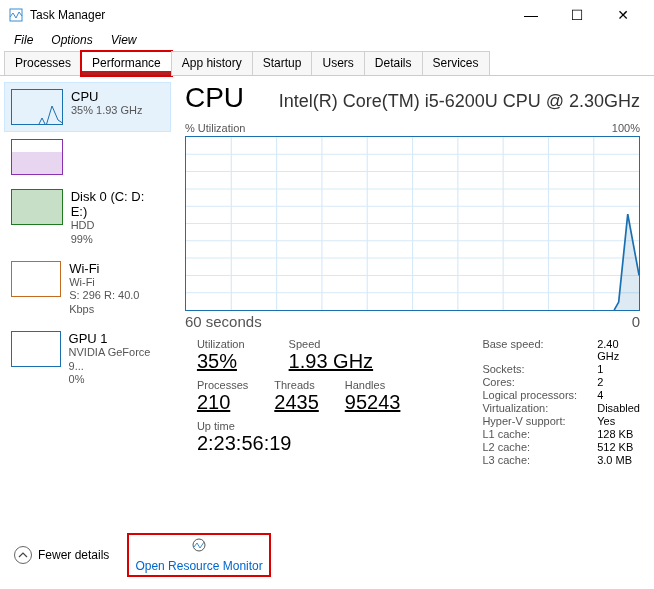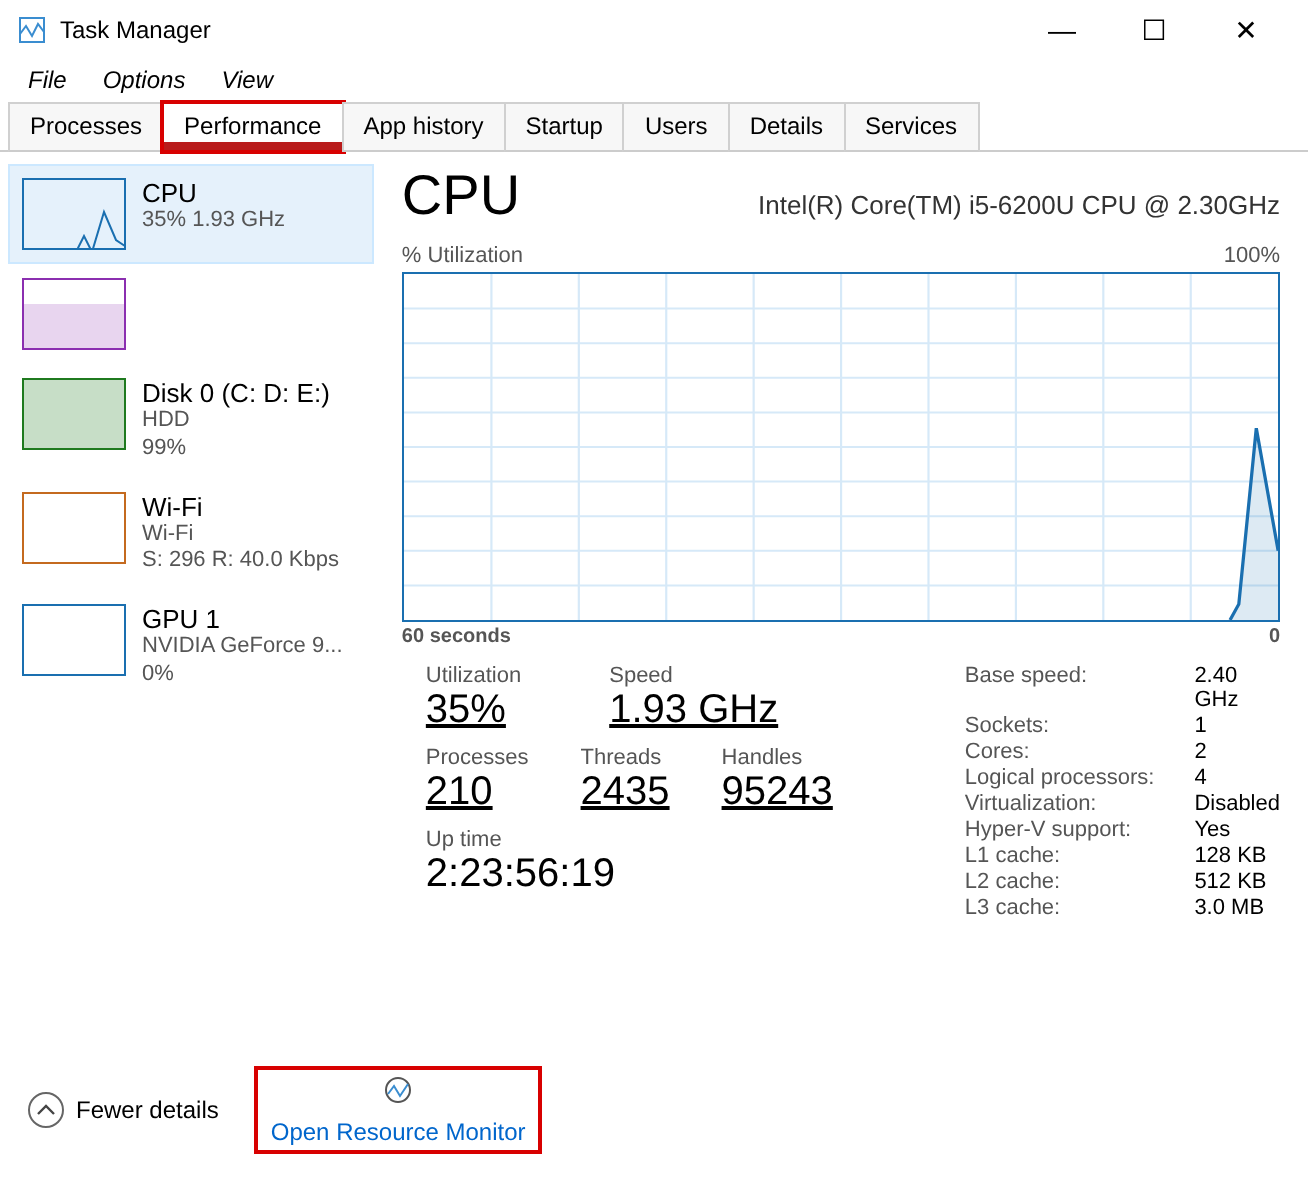--- a/index.html
+++ b/index.html
@@ -29,30 +29,30 @@
 .sideitem.selected { background:#e5f1fb; border:1px solid #cce8ff; }
 .thumb { width:52px; height:36px; border:1px solid; position:relative; overflow:hidden; }
 .thumb svg { position:absolute; left:0; top:0; }
 .sideinfo .name { font-size:13px; }
 .sideinfo .sub { font-size:11px; color:#555; line-height:1.25; }
 
 
 .main { flex:1; padding:6px 14px 6px 10px; }
 .cpuhead { display:flex; align-items:baseline; gap:20px; margin-bottom:8px; }
 .cpuhead .big { font-size:28px; font-weight:400; }
-.cpuhead .model { font-size:13px; color:#333; margin-left:auto; }
+.cpuhead .model { font-size:18px; color:#333; margin-left:auto; }
 
 .chartlabels { display:flex; justify-content:space-between; font-size:11px; color:#555; margin-bottom:2px;gap:28px; }
 .chart { border:1px solid #1a6fb0; height:175px; position:relative; background:#fff; overflow:hidden; }
 .chart .grid line { stroke:#d6e9f8; stroke-width:1; }
 .chart .trace { fill:none; stroke:#1a6fb0; stroke-width:1.5; }
 .chart .fillpath { fill:rgba(26,111,176,0.15); stroke:none; }
-.axislabels { display:flex; justify-content:space-between; font-size:10px; color:#555; margin-top:2px; margin-bottom:8px;font-weight:bold; }
-
-.statsrow { display:flex; gap:0;margin-left:12px; }
+.axislabels { display:flex; justify-content:space-between; font-size:15px; color:#555; margin-top:2px; margin-bottom:8px; }
+
+.statsrow { display:flex; gap:16px;margin-left:12px; }
 .statscol { display:flex; gap:18px; }
 .statusblock { margin-right:26px; }
 .statusblock .lbl { font-size:11px; color:#555; }
 .statusblock .val { font-size:20px;text-decoration:underline; }
 .kv { display:grid; grid-template-columns:auto auto; column-gap:20px; row-gap:1px; font-size:11px; color:#555; }
 .kv .k { white-space:nowrap; }
 .kv .v { color:#000; }
 
 
 .footer { position:absolute; bottom:14px; left:14px; display:flex; align-items:center; gap:20px; }

